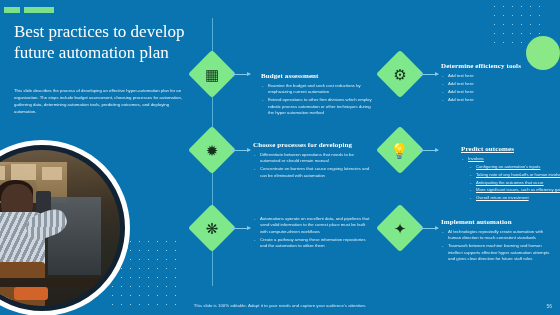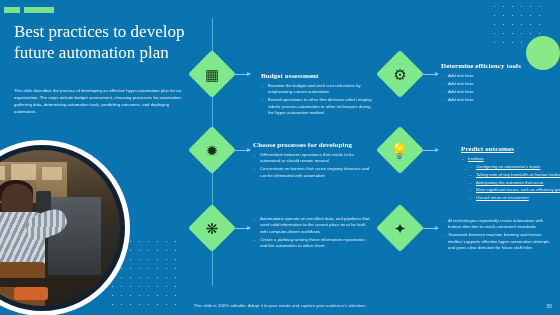--- a/index.html
+++ b/index.html
@@ -228,20 +228,21 @@
       <li>Automations operate on excellent data, and pipelines that send valid information to the correct place must be built with computer-driven workflows</li>
       <li>Create a pathway among these information repositories and the automation to utilize them</li>
     </ul>
   </div>
 
   <div class="node" style="left:383px;top:211px;">
     <span class="glyph">✦</span>
   </div>
   <div class="node-arrow" style="left:420px;top:228px;width:18px;"></div>
   <div class="block" style="left:441px;top:218px;width:112px;">
+    <h3>Implement automation</h3>
     <ul>
       <li>AI technologies repeatedly create automation with human direction to reach consistent standards</li>
       <li>Teamwork between machine learning and human intellect supports effective hyper automation attempts and gives clear direction for future staff roles</li>
     </ul>
   </div>
 
   <div class="footer">This slide is 100% editable. Adapt it to your needs and capture your audience's attention.</div>
   <div class="pagenum">56</div>
 
 </div>

